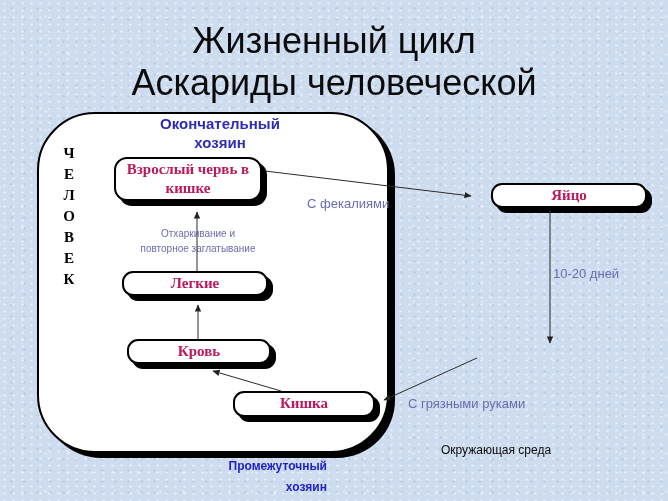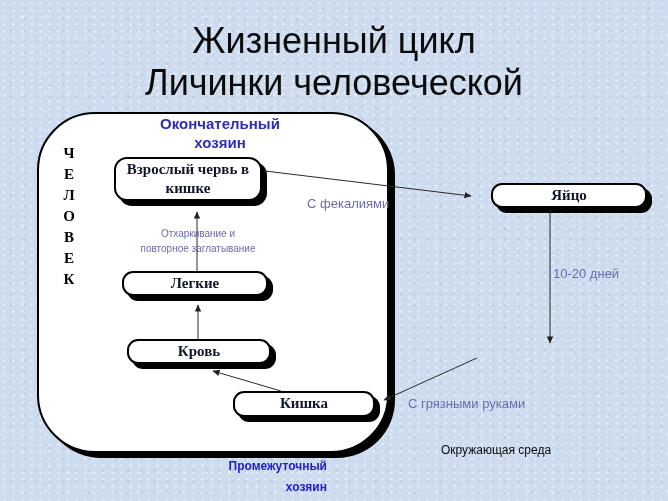--- a/index.html
+++ b/index.html
@@ -34,21 +34,21 @@
     border-radius:58px;
     box-shadow:6px 5px 0 var(--box-border);
   }
   .node{
     position:absolute;display:flex;align-items:center;justify-content:center;
     background:var(--box-fill);
     border:2px solid var(--box-border);
     border-radius:11px;
     box-shadow:5px 5px 0 var(--box-border);
     font-family:"Liberation Serif",serif;font-weight:700;font-size:15px;
-    line-height:1.3;text-align:center;color:#0f172a;padding:0 6px;box-sizing:border-box;
+    line-height:1.3;text-align:center;color:#be185d;padding:0 6px;box-sizing:border-box;
   }
   .n-adult{left:114px;top:157px;width:148px;height:44px;border-radius:13px;}
   .n-lungs{left:122px;top:271px;width:146px;height:25px;}
   .n-blood{left:127px;top:339px;width:144px;height:25px;}
   .n-gut{left:233px;top:391px;width:142px;height:26px;}
   .n-egg{left:479px;top:183px;width:156px;height:25px;margin-left:12px;}
   .n-larvae{left:478px;top:347px;width:157px;height:25px;}
   .final-host{
     position:absolute;left:130px;top:114px;width:180px;text-align:center;
     font-weight:700;font-size:15px;line-height:19px;color:var(--host-label-blue);
@@ -77,21 +77,21 @@
   }
   svg.edges{position:absolute;left:0;top:0;pointer-events:none;}
 </style>
 </head>
 <body>
 
 <div class="slide">
 
   <div class="title">
     <div>Жизненный цикл</div>
-    <div>Личинки человеческой</div>
+    <div>Аскариды человеческой</div>
   </div>
 
   <div class="host-rect"></div>
 
   <div class="final-host">
     <div>Окончательный</div>
     <div>хозяин</div>
   </div>
 
   <div class="human-vertical">

